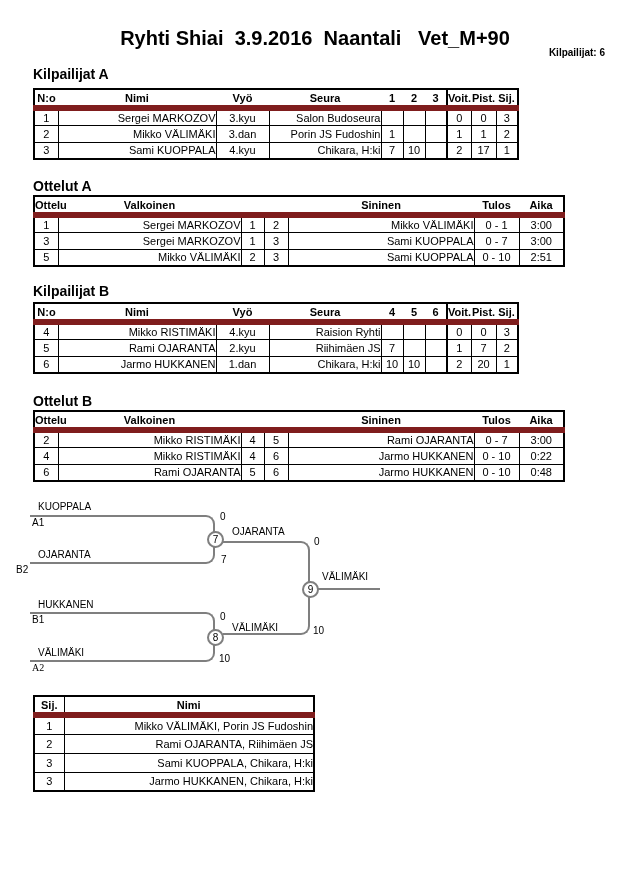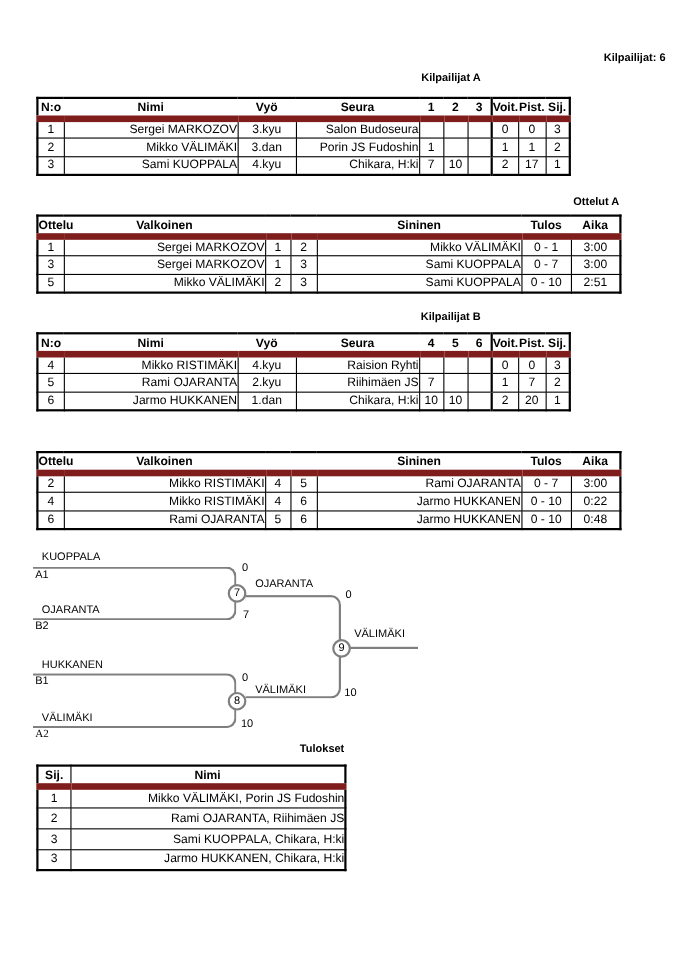--- a/index.html
+++ b/index.html
@@ -3,21 +3,21 @@
 <meta charset="utf-8">
 <style>
   * { margin:0; padding:0; box-sizing:border-box; }
   html,body { background:#ffffff; }
   body { font-family:"Liberation Sans", sans-serif; color:#000; }
   .page { position:relative; width:630px; height:891px; background:#fff; overflow:hidden; }
 
   .title { position:absolute; top:27px; left:0; width:630px; text-align:center;
            font-size:20px; font-weight:bold; white-space:pre; }
   .count { position:absolute; top:47px; right:25px; font-size:10px; font-weight:bold; }
-  .sec-title { position:absolute; text-align:right; font-size:10px; font-weight:bold; white-space:nowrap; }
+  .sec-title { position:absolute; text-align:left; font-size:14px; font-weight:bold; white-space:nowrap; }
 
   table.tbl { position:absolute; border-collapse:collapse; table-layout:fixed;
               font-size:11px; background:#fff; border:2px solid #000; }
   .tbl th { font-weight:bold; text-align:center; white-space:nowrap; overflow:visible;
             border:none; border-bottom:6px solid #7f1d1d; padding:0; height:18px; vertical-align:middle; }
   .tbl thead tr { height:19px; }
   .tbl td { border:1px solid #000; padding:0; text-align:center; white-space:nowrap;
             overflow:hidden; height:17px; vertical-align:middle; }
   .tbl td.l { text-align:right; padding-left:5px; }
   .tbl .grp { border-left:2px solid #000 !important; }
@@ -31,20 +31,21 @@
                 border-bottom-right-radius:9px; }
   .hline { position:absolute; border-top:2px solid #7f7f7f; }
   .circle { position:absolute; width:17px; height:17px; border:2px solid #7f7f7f; border-radius:50%;
             background:#fff; text-align:center; line-height:13px; font-size:10px; }
 </style>
 </head>
 <body>
 
 <div class="page">
 
+  <div class="title">Ryhti Shiai  3.9.2016  Naantali   Vet_M+90</div>
   <div class="count">Kilpailijat: 6</div>
 
   <div class="sec-title" style="left:33px; top:66px; width:404px;">Kilpailijat A</div>
   <table class="tbl" style="left:33px; top:88px; width:484px;">
     <colgroup>
       <col style="width:24px">
         <col style="width:158px">
         <col style="width:53px">
         <col style="width:112px">
       <col style="width:22px">
@@ -222,20 +223,21 @@
           <td>10</td>
           <td>10</td>
           <td></td>
           <td class="grp">2</td>
           <td>20</td>
           <td>1</td>
         </tr>
     </tbody>
   </table>
 
+  <div class="sec-title" style="left:33px; top:393px; width:530px;">Ottelut B</div>
   <table class="tbl" style="left:33px; top:410px; width:530px;">
     <colgroup>
       <col style="width:24px">
         <col style="width:183px">
         <col style="width:23px">
         <col style="width:24px">
       <col style="width:186px">
         <col style="width:45px">
         <col style="width:45px">
     </colgroup>
@@ -282,21 +284,21 @@
   </table>
 
   <div class="bracket">
 
     <div class="b-label" style="left:38px; top:6px;">KUOPPALA</div>
     <div class="b-seed" style="left:32px; top:22px;">A1</div>
     <div class="elbow-down" style="left:30px; top:20px; width:185px; height:24px;"></div>
     <div class="b-score" style="left:220px; top:16px;">0</div>
 
     <div class="b-label" style="left:38px; top:54px;">OJARANTA</div>
-    <div class="b-seed" style="left:32px; top:69px;">B2</div>
+    <div class="b-seed" style="left:16px; top:69px;">B2</div>
     <div class="elbow-up" style="left:30px; top:44px; width:185px; height:25px;"></div>
     <div class="b-score" style="left:221px; top:59px;">7</div>
 
     <div class="elbow-down" style="left:223px; top:46px; width:87px; height:48px;"></div>
     <div class="b-label" style="left:232px; top:31px;">OJARANTA</div>
     <div class="b-score" style="left:314px; top:41px;">0</div>
     <div class="circle" style="left:207px; top:36px;">7</div>
 
     <div class="b-label" style="left:38px; top:104px;">HUKKANEN</div>
     <div class="b-seed" style="left:32px; top:119px;">B1</div>
@@ -311,21 +313,20 @@
     <div class="elbow-up" style="left:223px; top:94px; width:87px; height:46px;"></div>
     <div class="b-label" style="left:232px; top:127px;">VÄLIMÄKI</div>
     <div class="b-score" style="left:313px; top:130px;">10</div>
     <div class="circle" style="left:207px; top:134px;">8</div>
 
     <div class="hline" style="left:318px; top:93px; width:62px;"></div>
     <div class="b-label" style="left:322px; top:76px;">VÄLIMÄKI</div>
     <div class="circle" style="left:302px; top:86px;">9</div>
   </div>
 
-  <div class="sec-title" style="left:33px; top:676px; width:280px;">Tulokset</div>
   <table class="tbl results" style="left:33px; top:695px; width:280px;">
     <colgroup>
         <col style="width:30px">
         <col style="width:250px">
       </colgroup>
     <thead>
       <tr>
         <th style="border-right:1px solid #000;">Sij.</th>
         <th>Nimi</th>
       </tr>

